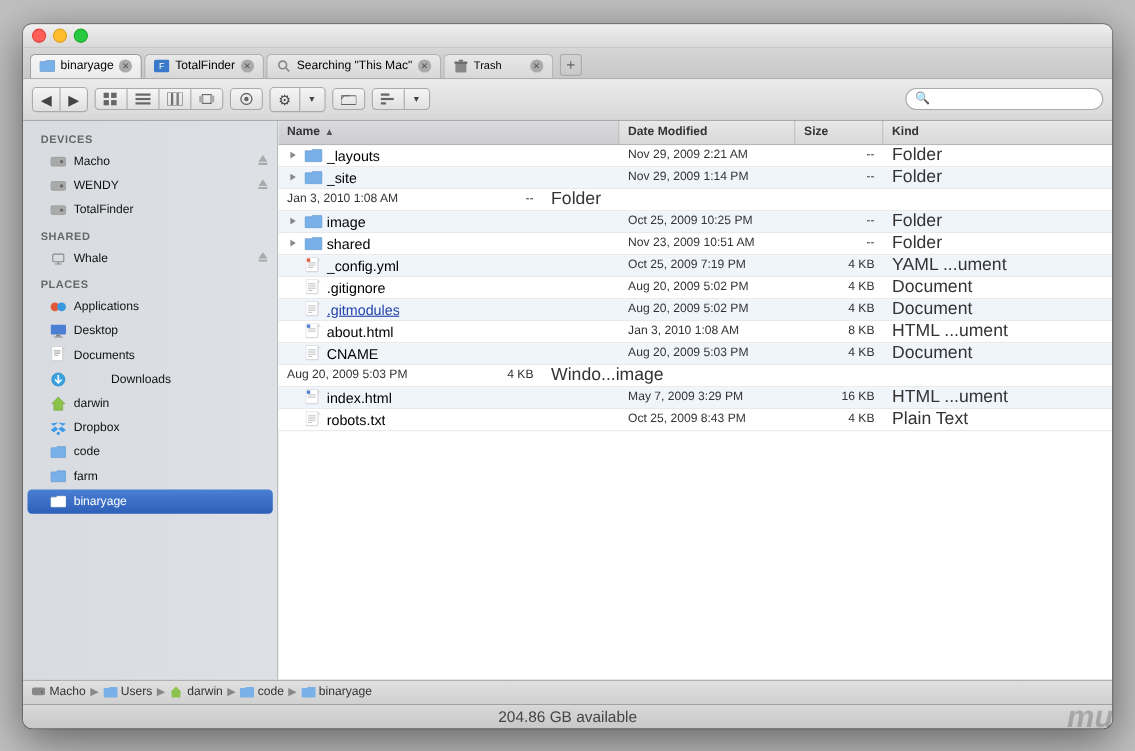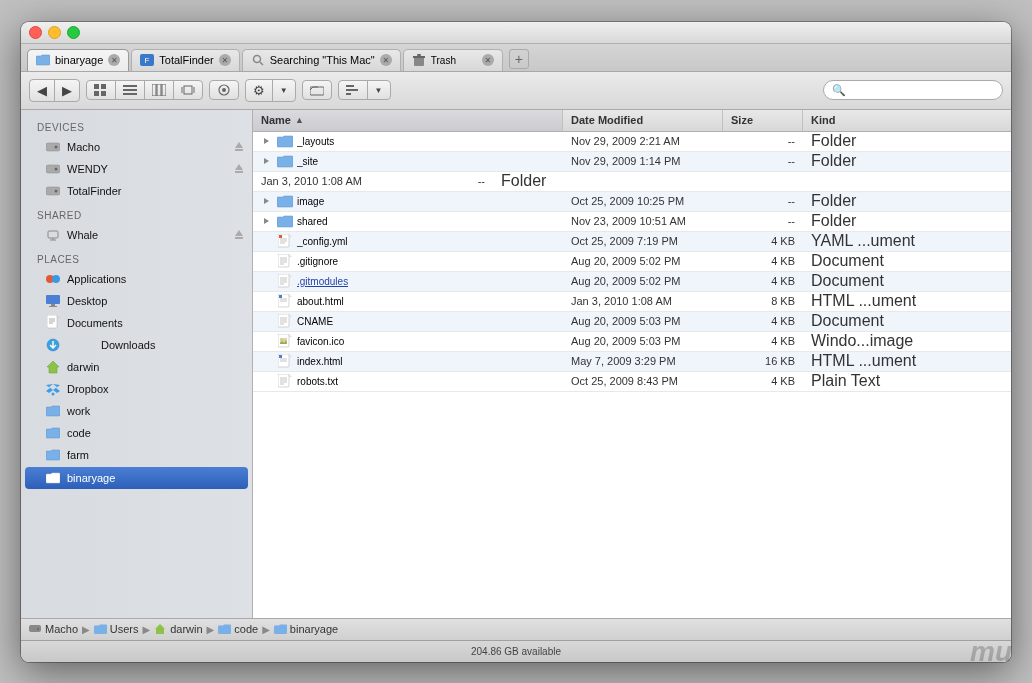--- a/index.html
+++ b/index.html
@@ -158,21 +158,21 @@
     .sidebar {
       width: 232px;
       background: linear-gradient(to right, #d8dce0, #dde1e5);
       border-right: 1px solid #b0b0b0;
       overflow-y: auto;
       flex-shrink: 0;
       padding-top: 4px;
     }
     .sidebar-section-header {
       font-size: 10px;
-      font-weight: normal;
+      font-weight: bold;
       color: #666;
       padding: 8px 10px 3px 16px;
       text-transform: uppercase;
       letter-spacing: 0.5px;
     }
     .sidebar-item {
       display: flex;
       align-items: center;
       padding: 2px 8px 2px 24px;
       cursor: pointer;
@@ -265,21 +265,21 @@
       height: 16px;
       flex-shrink: 0;
       display: flex;
       align-items: center;
       justify-content: center;
     }
     .file-label {
       white-space: nowrap;
       overflow: hidden;
       text-overflow: ellipsis;
-      font-size: 10px;
+      font-size: 13px;
       color: #000;
     }
     .file-date {
       width: 160px;
       flex-shrink: 0;
       padding: 0 8px;
       font-size: 11px;
       color: #333;
       white-space: nowrap;
     }
@@ -322,21 +322,21 @@
     }
     .breadcrumb-sep { color: #888; font-size: 10px; }
 
     .statusbar {
       height: 22px;
       background: linear-gradient(to bottom, #d8d8d8, #c8c8c8);
       border-top: 1px solid #a0a0a0;
       display: flex;
       align-items: center;
       justify-content: center;
-      font-size: 10px;
+      font-size: 14px;
       color: #444;
       border-radius: 0 0 8px 8px;
     }
 
     
     .watermark {
       position: fixed;
       bottom: 15px;
       right: 20px;
       font-size: 28px;
@@ -583,28 +583,20 @@
             </svg>
           </span>
           <span style="flex: 1 1 0%;">Dropbox</span>
         </div>
         <div class="sidebar-item">
           <span style="width: 16px; height: 16px; display: flex; align-items: center; justify-content: center; flex-shrink: 0;">
             <svg width="14" height="12" viewBox="0 0 14 12">
               <path d="M0 3 Q0 2 1 2 L5 2 L6 1 L13 1 Q14 1 14 2 L14 10 Q14 11 13 11 L1 11 Q0 11 0 10 Z" fill="#7ab0e8" stroke="#5a90c8" stroke-width="0.5"></path>
             </svg>
           </span>
-          <span style="flex: 1 1 0%;">work</span>
-        </div>
-        <div class="sidebar-item">
-          <span style="width: 16px; height: 16px; display: flex; align-items: center; justify-content: center; flex-shrink: 0;">
-            <svg width="14" height="12" viewBox="0 0 14 12">
-              <path d="M0 3 Q0 2 1 2 L5 2 L6 1 L13 1 Q14 1 14 2 L14 10 Q14 11 13 11 L1 11 Q0 11 0 10 Z" fill="#7ab0e8" stroke="#5a90c8" stroke-width="0.5"></path>
-            </svg>
-          </span>
           <span style="flex: 1 1 0%;">code</span>
         </div>
         <div class="sidebar-item">
           <span style="width: 16px; height: 16px; display: flex; align-items: center; justify-content: center; flex-shrink: 0;">
             <svg width="14" height="12" viewBox="0 0 14 12">
               <path d="M0 3 Q0 2 1 2 L5 2 L6 1 L13 1 Q14 1 14 2 L14 10 Q14 11 13 11 L1 11 Q0 11 0 10 Z" fill="#7ab0e8" stroke="#5a90c8" stroke-width="0.5"></path>
             </svg>
           </span>
           <span style="flex: 1 1 0%;">farm</span>
         </div>
@@ -802,33 +794,20 @@
                   <line x1="2" y1="10" x2="6" y2="10" stroke="#aaa" stroke-width="0.7"></line>
                 </svg>
               </div>
               <span class="file-label">CNAME</span>
             </div>
             <div class="file-date">Aug 20, 2009 5:03 PM</div>
             <div class="file-size">4 KB</div>
             <div class="file-kind">Document</div>
           </div>
           <div class="file-row">
-            <div class="file-name-cell">
-              <div class="file-expand"></div>
-              <div class="file-icon">
-                <svg width="14" height="15" viewBox="0 0 14 15">
-                  <rect x="0" y="0" width="11" height="13" rx="1" fill="white" stroke="#aaa" stroke-width="0.5"></rect>
-                  <path d="M11 0 L14 3 L11 3 Z" fill="#ddd"></path>
-                  <rect x="2" y="4" width="7" height="6" fill="#e0d0b0"></rect>
-                  <circle cx="4" cy="6" r="1" fill="#f0c040"></circle>
-                  <path d="M2 9 L4 7 L6 9 L8 6 L9 10 L2 10 Z" fill="#90b040"></path>
-                </svg>
-              </div>
-              <span class="file-label">favicon.ico</span>
-            </div>
             <div class="file-date">Aug 20, 2009 5:03 PM</div>
             <div class="file-size">4 KB</div>
             <div class="file-kind">Windo...image</div>
           </div>
           <div class="file-row">
             <div class="file-name-cell">
               <div class="file-expand"></div>
               <div class="file-icon">
                 <svg width="14" height="15" viewBox="0 0 14 15">
                   <rect x="0" y="0" width="11" height="13" rx="1" fill="white" stroke="#aaa" stroke-width="0.5"></rect>

